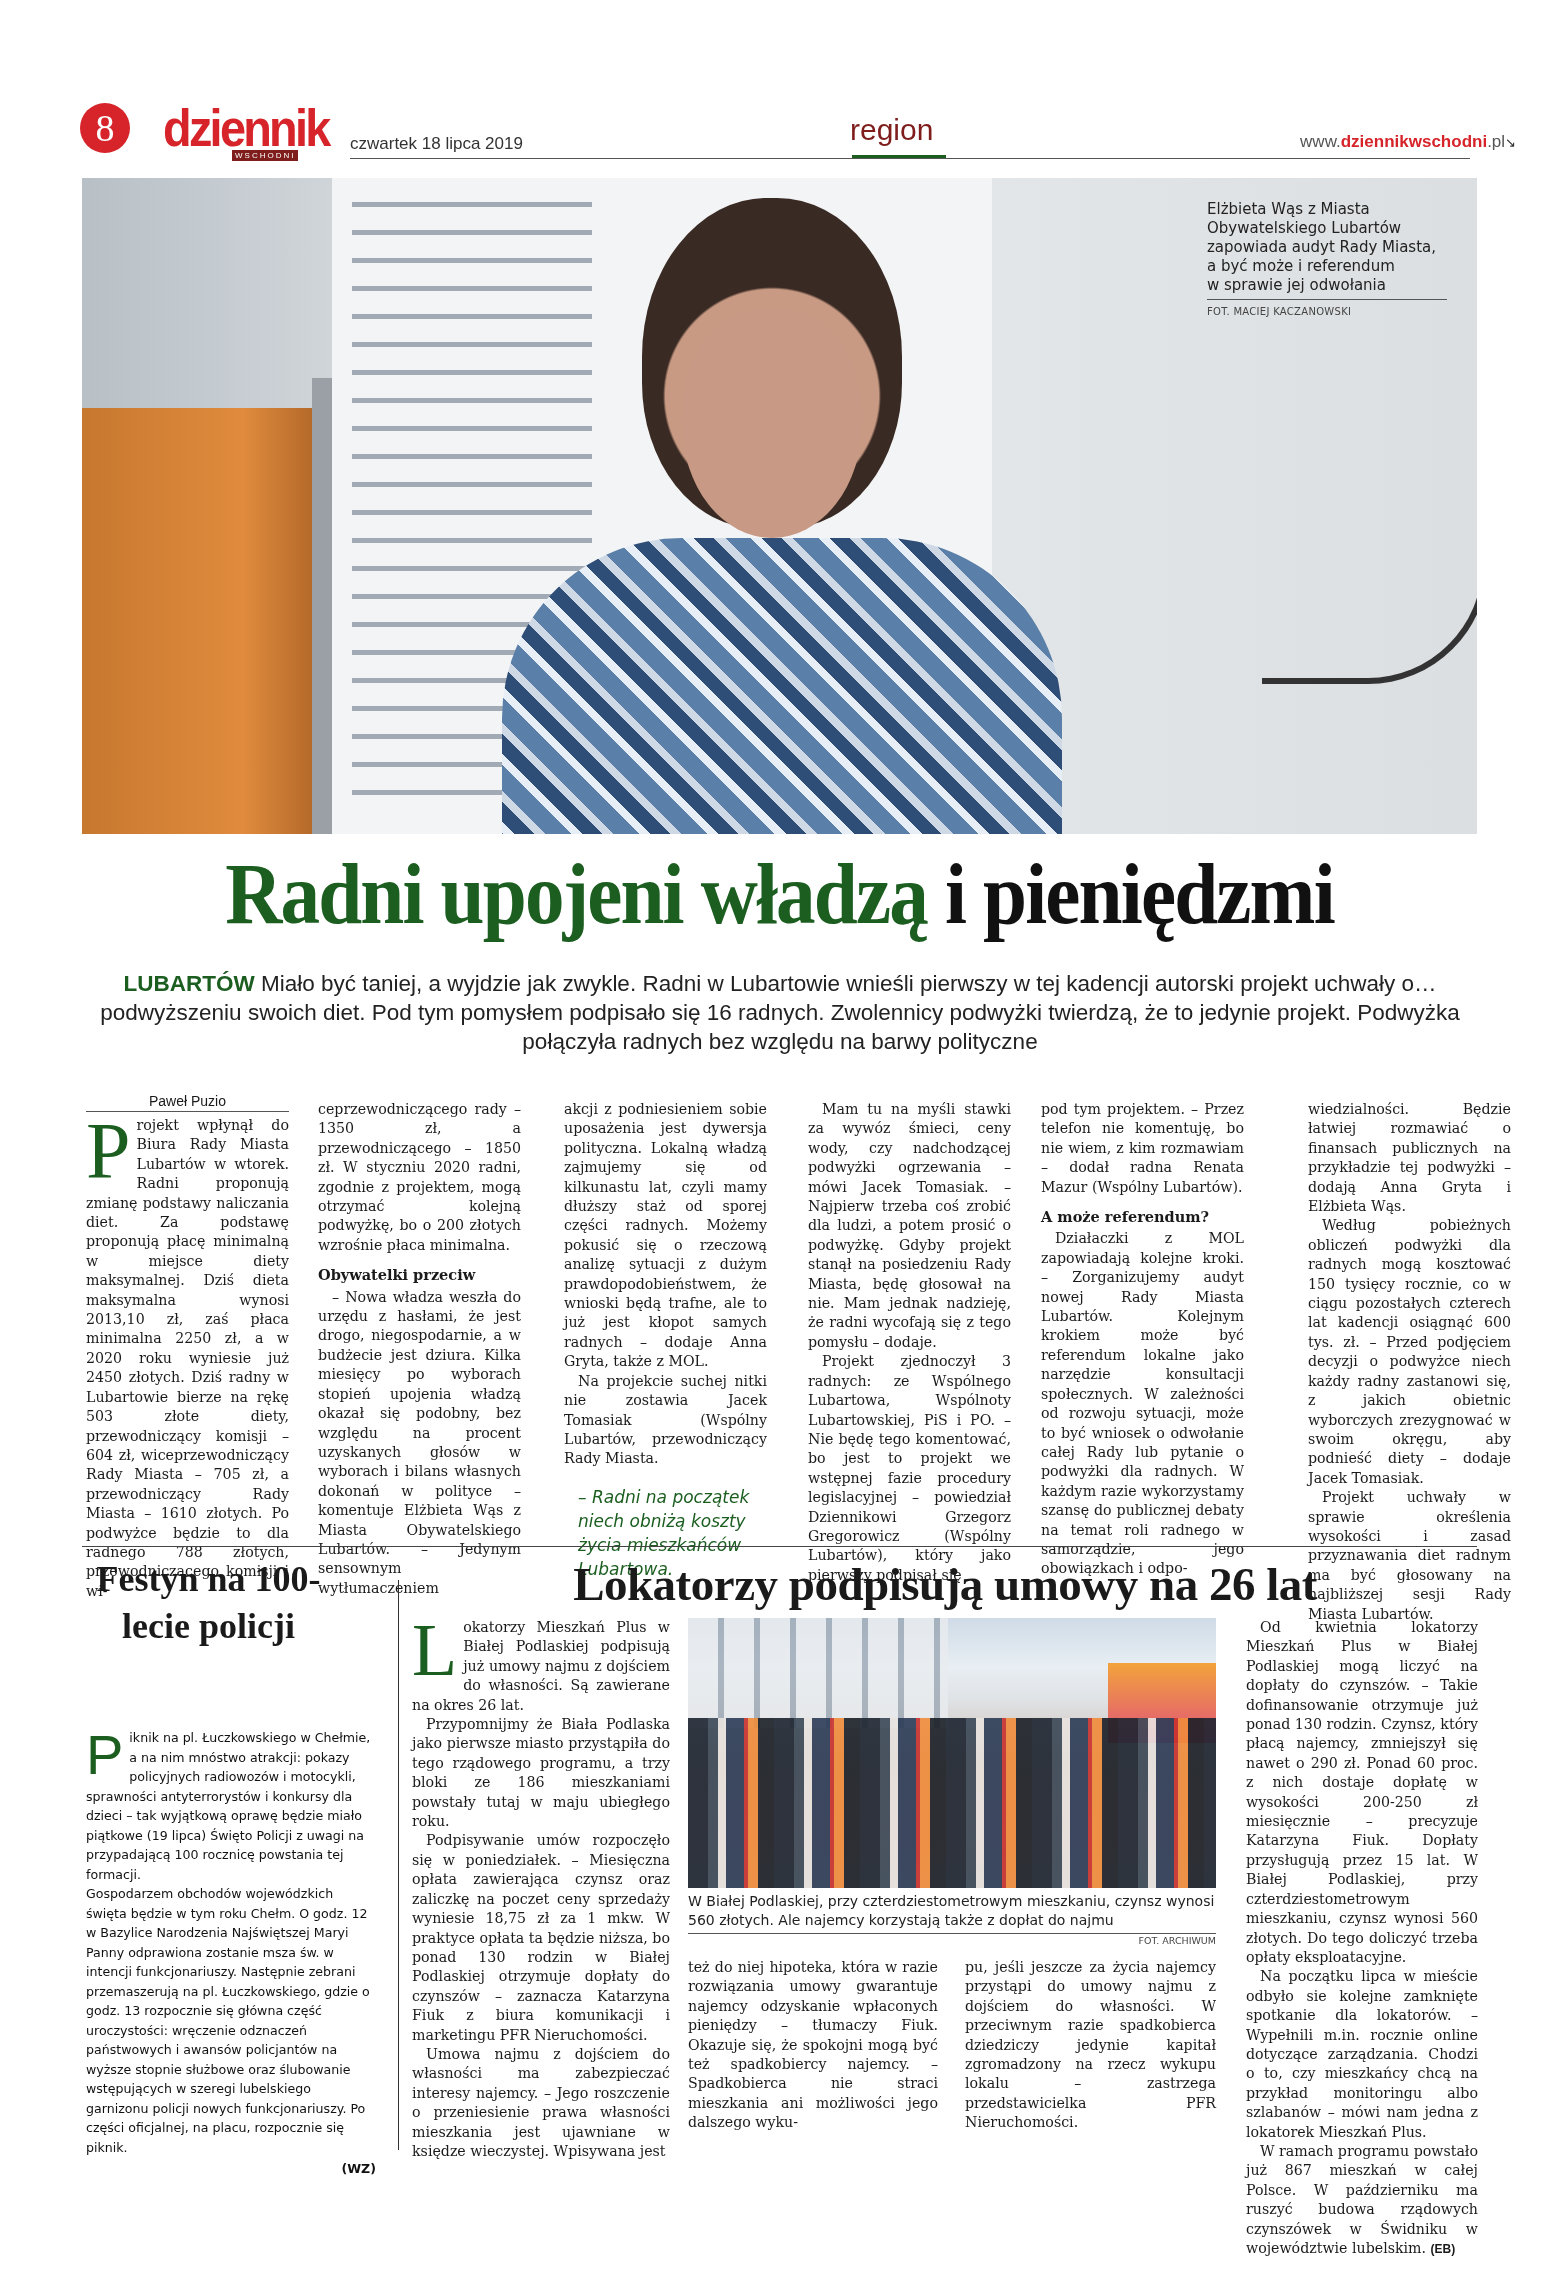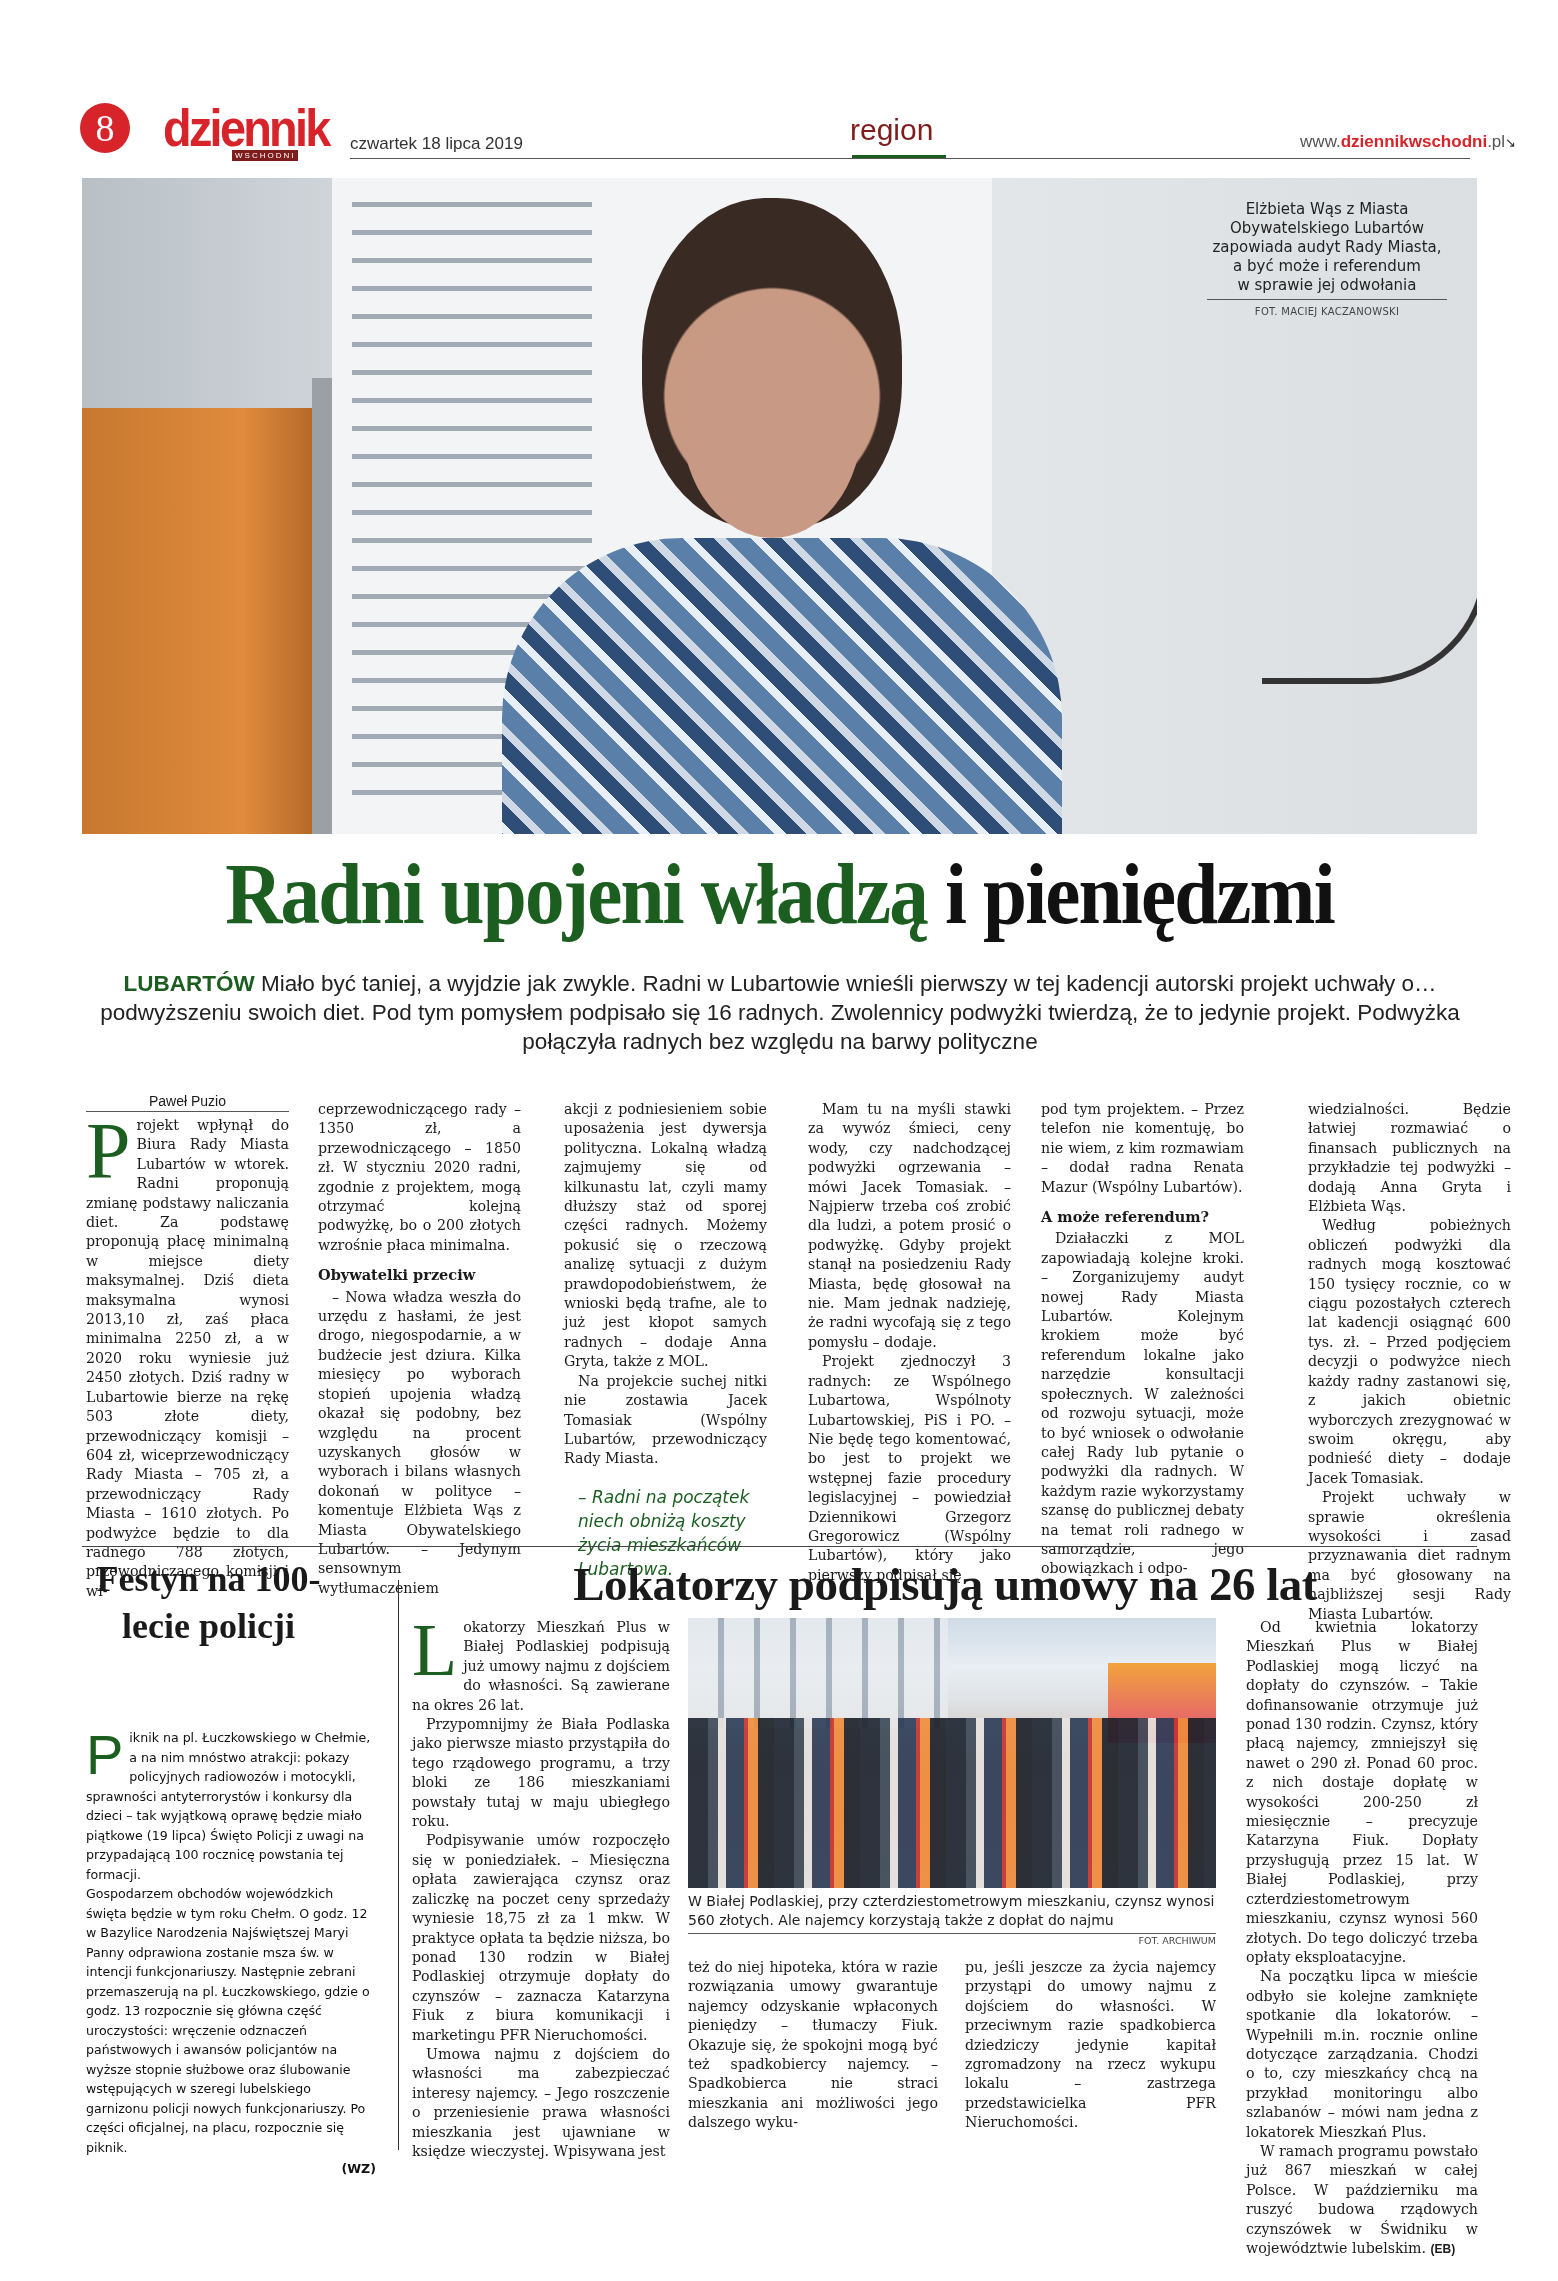--- a/index.html
+++ b/index.html
@@ -23,21 +23,21 @@
   .door { position: absolute; left: 0; top: 230px; width: 230px; height: 426px; background: linear-gradient(90deg,#c7782f,#e08b3d 70%,#b56a2a); }
   .door-frame { position: absolute; left: 230px; top: 200px; width: 22px; height: 456px; background: #9aa0a5; }
   .board { position: absolute; left: 250px; top: 0; width: 660px; height: 656px; background: #f3f4f5; }
   .board-lines { position: absolute; left: 270px; top: 10px; width: 240px; height: 620px;
     background: repeating-linear-gradient(180deg, transparent 0 14px, #5d6d80 14px 19px, transparent 19px 28px); opacity: .55; }
   .person-head { position: absolute; left: 560px; top: 20px; width: 260px; height: 330px; border-radius: 48% 48% 44% 44%; background: radial-gradient(circle at 50% 60%, #c99a83 0 45%, #3a2a24 46% 100%); }
   .person-face { position: absolute; left: 600px; top: 130px; width: 180px; height: 230px; border-radius: 45% 45% 50% 50%; background: #c89a86; }
   .person-body { position: absolute; left: 420px; top: 360px; width: 560px; height: 320px; border-radius: 180px 180px 0 0;
     background: repeating-linear-gradient(45deg, #5a7fa8 0 18px, #e8eef5 18px 26px, #2f4e77 26px 40px, #cfd9e6 40px 48px); }
   .stair-rail { position: absolute; left: 1180px; top: 300px; width: 220px; height: 200px; border: 6px solid #333; border-radius: 0 0 120px 0; border-top: none; border-left: none; }
-  .photo-caption { right: 30px; top: 22px; text-align: center; font-family: "DejaVu Sans", sans-serif; font-size: 15px; line-height: 19px; color: #222; }
+  .photo-caption { right: 30px; top: 22px; text-align: left; font-family: "DejaVu Sans", sans-serif; font-size: 15px; line-height: 19px; color: #222; }
   .photo-caption-rule { margin: 4px 0 2px auto; width: 240px; height: 1px; background: #555; }
   .photo-credit { font-size: 10px; letter-spacing: .3px; color: #444; }
 
   
   .headline { left: 82px; top: 844px; width: 1395px; text-align: center; font-family: "Liberation Serif", serif; font-weight: bold; font-size: 86px; line-height: 100px; letter-spacing: -2px; transform: scaleX(0.92); transform-origin: center; }
   .headline .green { color: #1b5e20; }
   .headline .black { color: #111; }
   .lead { left: 90px; top: 945px; width: 1380px; text-align: center; font-family: "Liberation Sans", sans-serif; font-size: 22.5px; line-height: 29px; color: #222; margin-top: 24px; }
   .lead .place { color: #1b5e20; font-weight: bold; }
 

